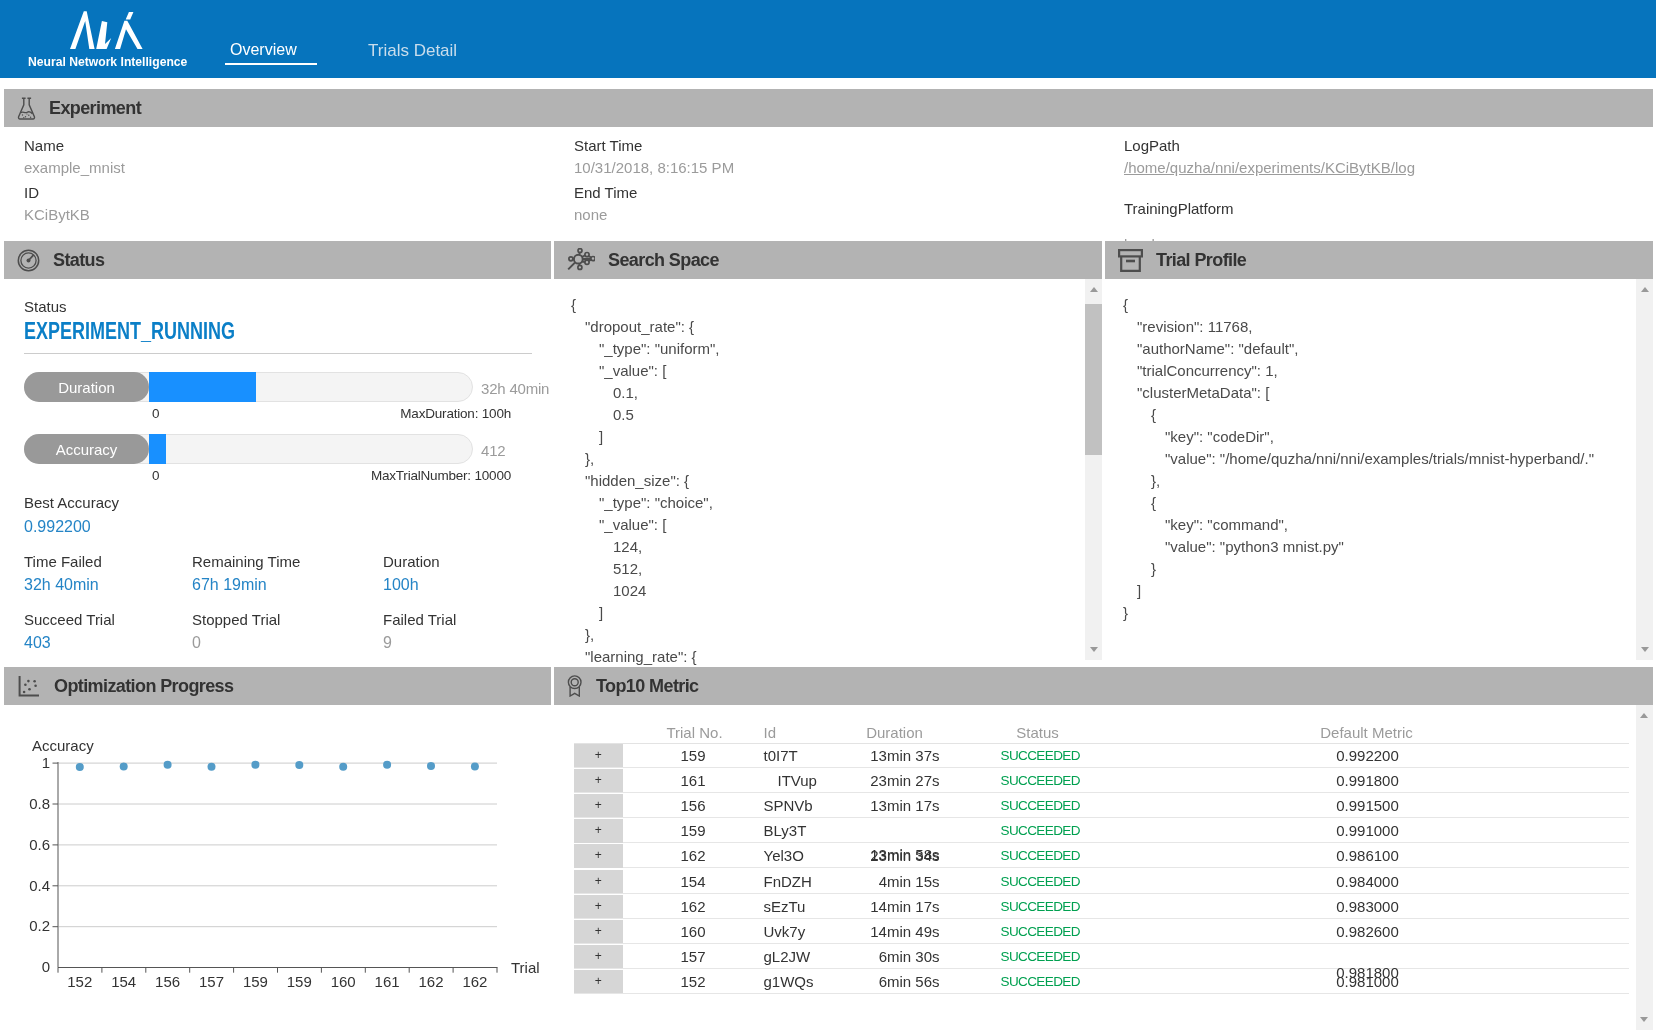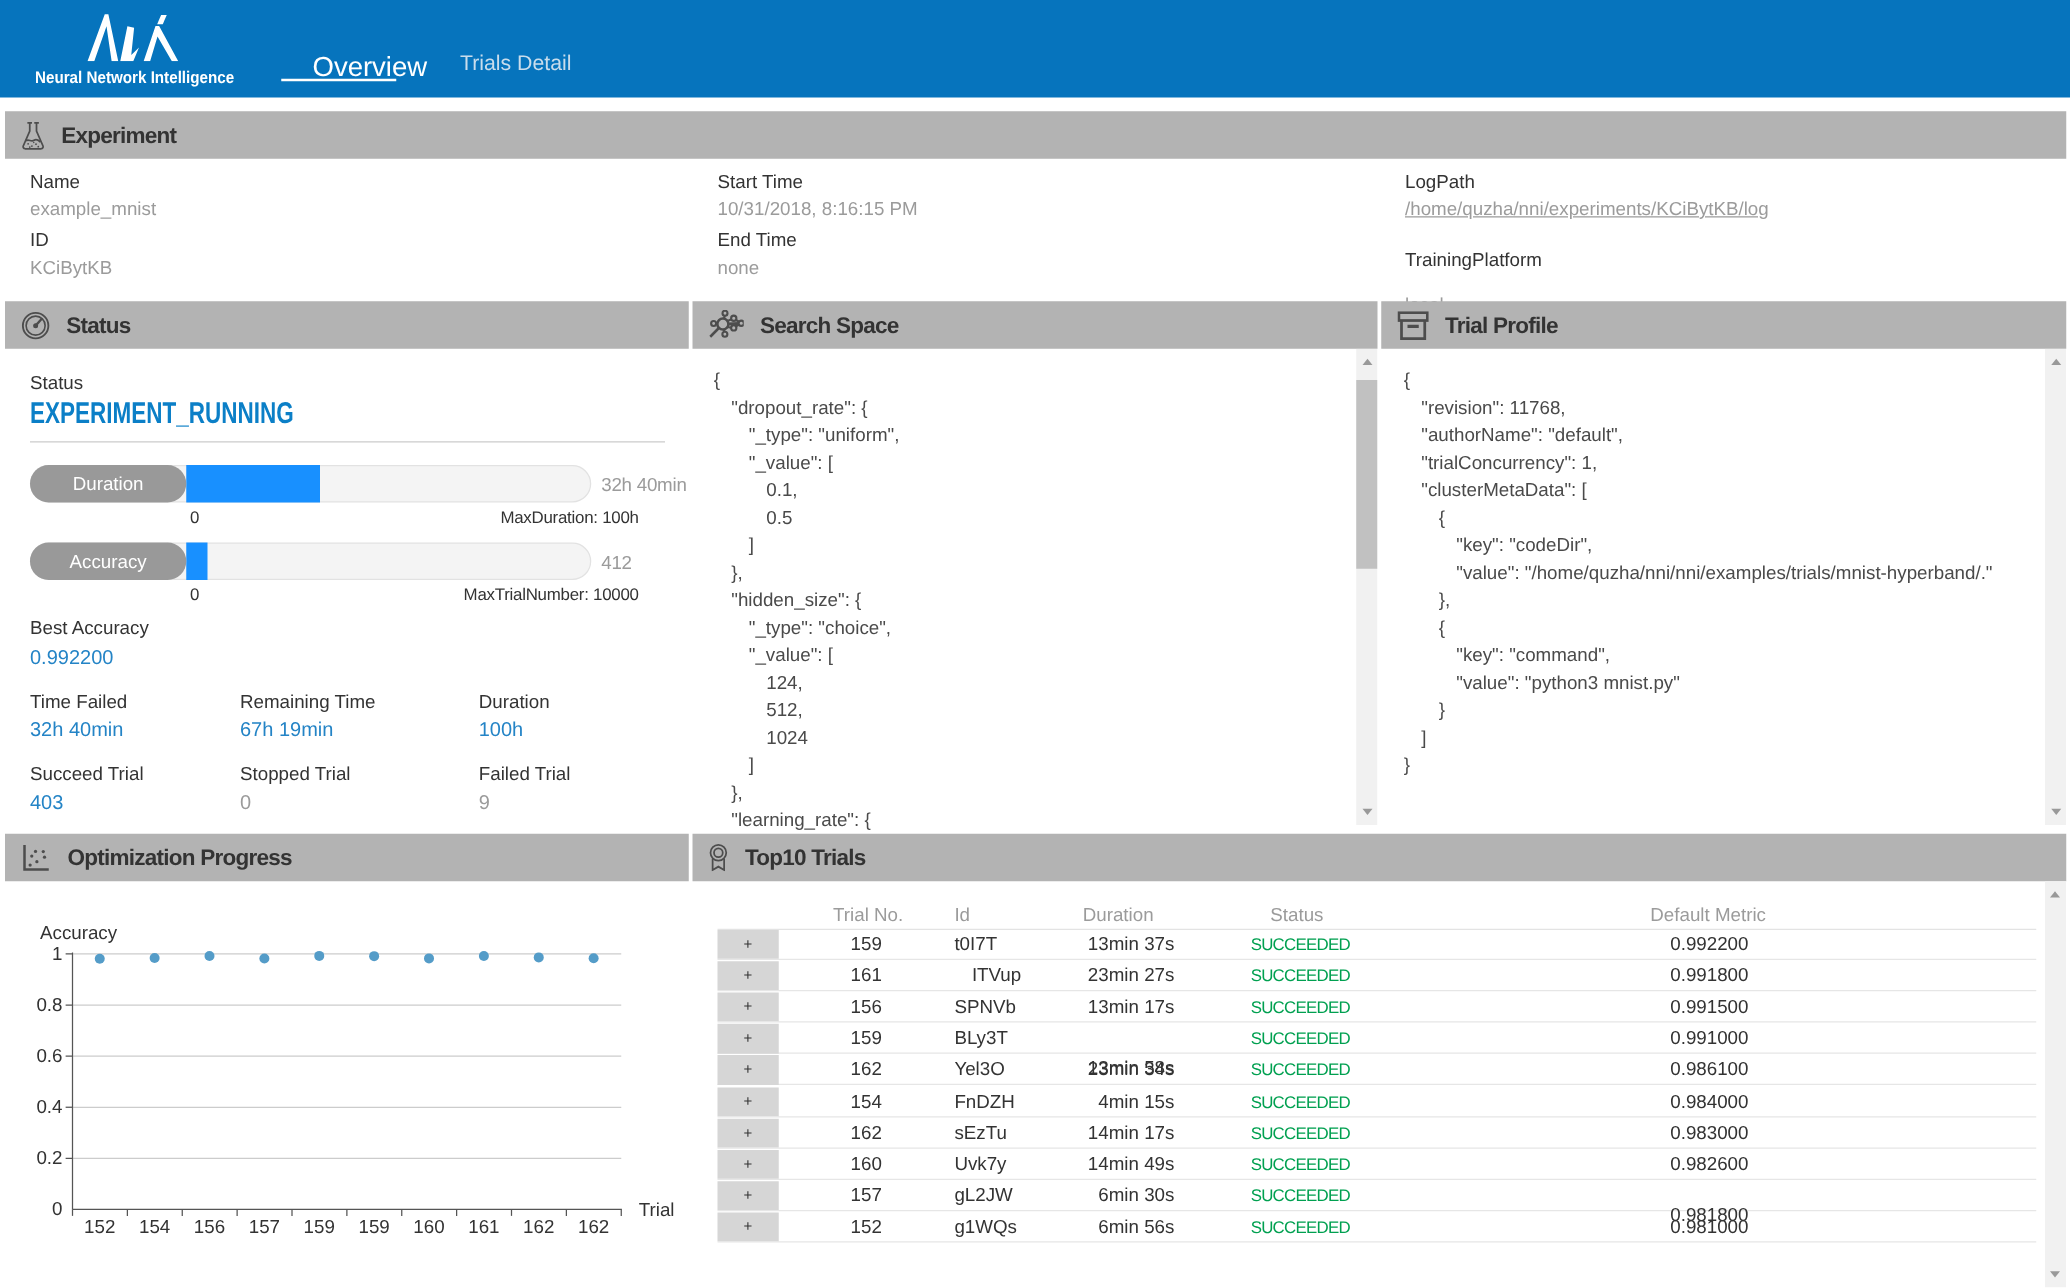--- a/index.html
+++ b/index.html
@@ -24,21 +24,21 @@
 <div class="abs" style="left:0;top:0;width:1656px;height:78px;background:#0674bd;">
   <svg class="abs" style="left:65px;top:5px;" width="85" height="44" viewBox="0 0 85 44">
     <g fill="#fff">
       <polygon points="5,44 18.8,6.3 21.7,6.3 29.6,44 24.3,44 20.2,16 10.4,44"></polygon>
       <polygon points="36.9,16 42.3,17.2 40,39 46.2,33 41.6,44 31.2,44"></polygon>
       <polygon points="49.9,44 59.4,15.7 62.3,15.7 77.6,44 72.5,44 61,24.2 55.1,44"></polygon>
       <polygon points="60.7,14.4 65.2,14.4 68.4,7 63.9,7"></polygon>
     </g>
   </svg>
   <div class="abs" style="left:28px;top:54px;color:#fff;font-size:13.5px;font-weight:700;transform:scaleX(0.9);transform-origin:left top;white-space:nowrap;">Neural Network Intelligence</div>
-  <div class="abs" style="left:250px;top:41px;color:#fff;font-size:22px;">Overview</div>
+  <div class="abs" style="left:230px;top:41px;color:#fff;font-size:16px;">Overview</div>
   <div class="abs" style="left:225px;top:63px;width:92px;height:2px;background:#fff;"></div>
   <div class="abs" style="left:368px;top:41px;color:#c9ddec;font-size:17px;">Trials Detail</div>
 </div>
 
 <div class="hdr" style="left:4px;top:89px;width:1649px;">
   <svg width="19" height="23" viewBox="0 0 19 23" fill="none" stroke="#4d4d4d" stroke-width="1.4">
     <path d="M6.8 1.2 L6.8 7.8 L1.6 19.8 A1.6 1.6 0 0 0 3 22 L16 22 A1.6 1.6 0 0 0 17.4 19.8 L12.2 7.8 L12.2 1.2"></path>
     <path d="M4.9 1.2 L8.6 1.2 M10.4 1.2 L14.1 1.2"></path>
     <path d="M3.8 15.6 C6 14, 8 16.8, 10.3 15.2 C12.4 13.8, 14 15.4, 15.4 16.6"></path>
     <g fill="#4d4d4d" stroke="none">
@@ -272,21 +272,21 @@
     <circle cx="474.9" cy="61.6" r="4"></circle>
   </g>
 </svg>
 
 <div class="hdr" style="left:554px;top:667px;width:1099px;">
   <svg width="16" height="22" viewBox="0 0 16 22" fill="none" stroke="#4d4d4d" stroke-width="1.4">
     <circle cx="7.7" cy="7.2" r="6.3"></circle>
     <circle cx="7.7" cy="7.2" r="3.5"></circle>
     <path d="M3.1 12 L3.1 21 L7.7 18.3 L12.3 21 L12.3 12"></path>
   </svg>
-  <span class="ttl">Top10 Trials</span>
+  <span class="ttl">Top10 Metric</span>
 </div>
 <div class="abs" style="left:554.5px;top:705px;width:1098px;height:325px;overflow:hidden;">
   <div style="position:absolute;left:0;top:19px;width:100%;font-size:15px;color:#9b9b9b;">
     <span style="position:absolute;left:140px;transform:translateX(-50%);">Trial No.</span>
     <span style="position:absolute;left:209px;">Id</span>
     <span style="position:absolute;left:340px;transform:translateX(-50%);">Duration</span>
     <span style="position:absolute;left:483px;transform:translateX(-50%);">Status</span>
     <span style="position:absolute;left:812px;transform:translateX(-50%);">Default Metric</span>
   </div>
   <div style="position:absolute;left:19px;top:38px;width:1055px;height:1px;background:#e3e3e3;"></div>

